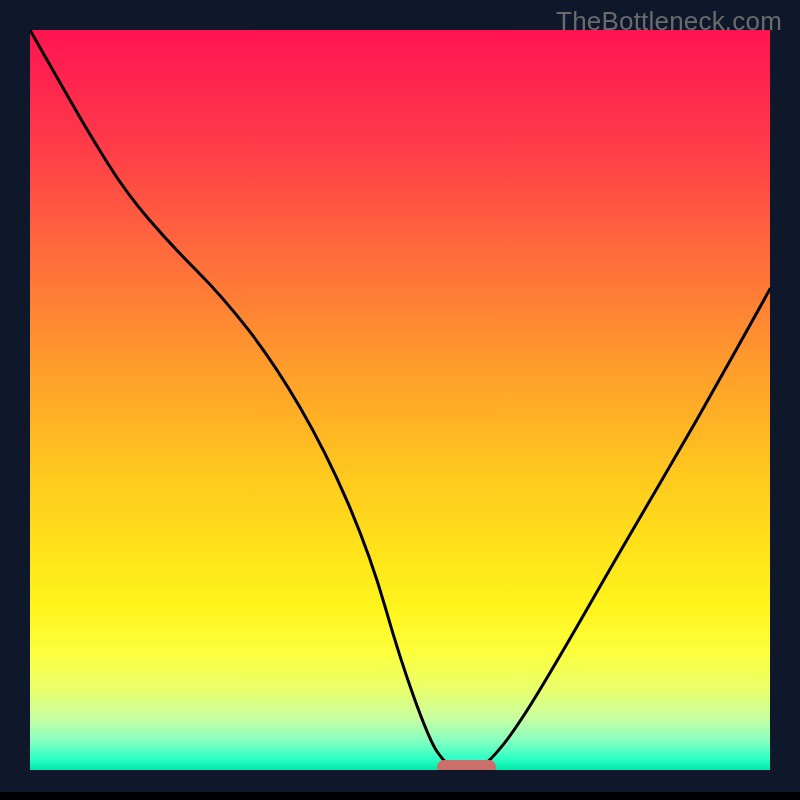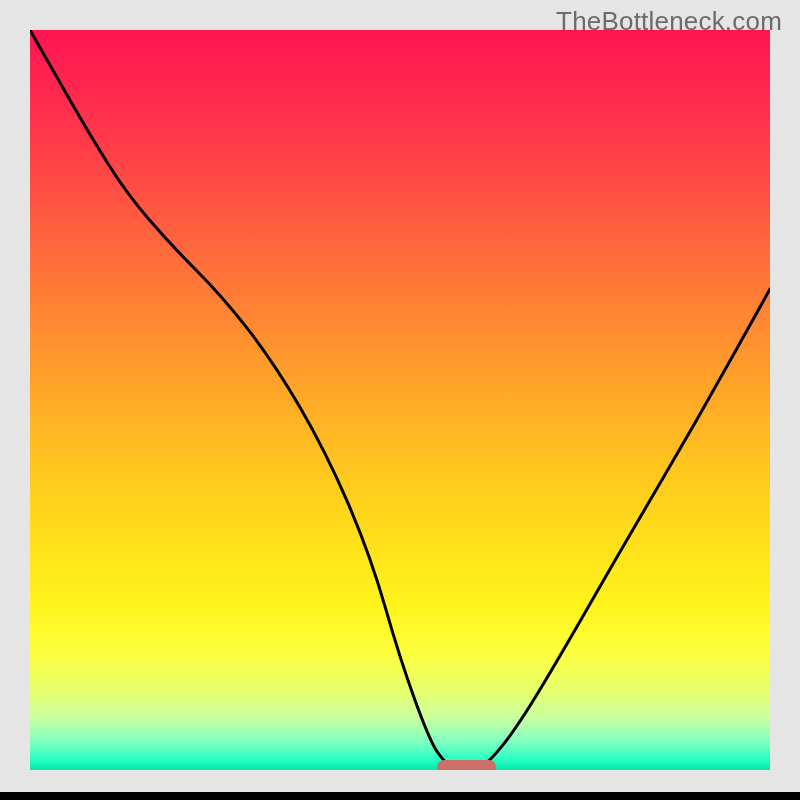--- a/index.html
+++ b/index.html
@@ -7,21 +7,21 @@
     padding: 0;
     width: 800px;
     height: 800px;
     background: #000;
     overflow: hidden;
   }
   .frame {
     position: relative;
     width: 800px;
     height: 792px;
-    background: #e5e5e5;
+    background: #0f172a;
   }
   .watermark {
     position: absolute;
     top: 6px;
     right: 18px;
     font-family: Arial, Helvetica, sans-serif;
     font-size: 26px;
     font-weight: 400;
     color: #6b6b6b;
     letter-spacing: 0.2px;

